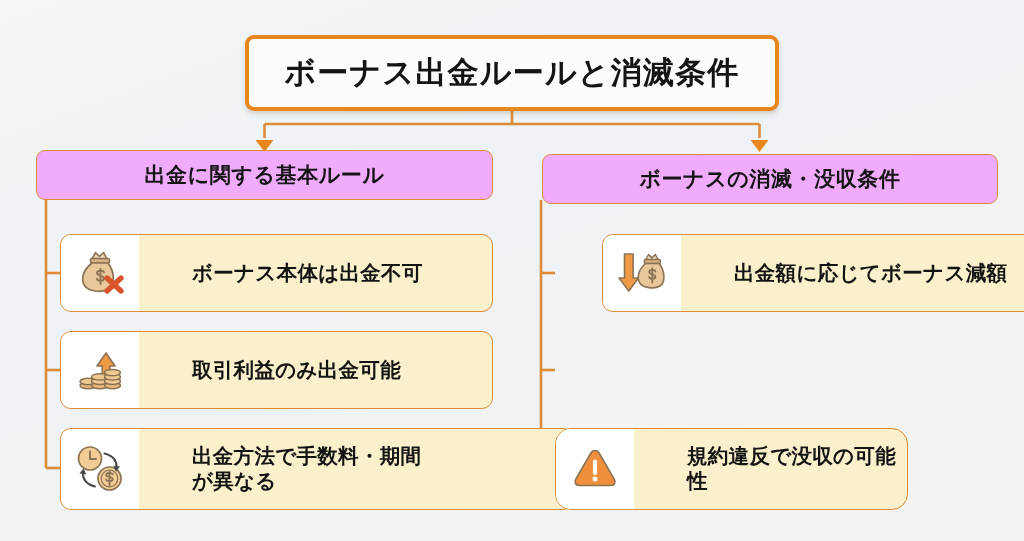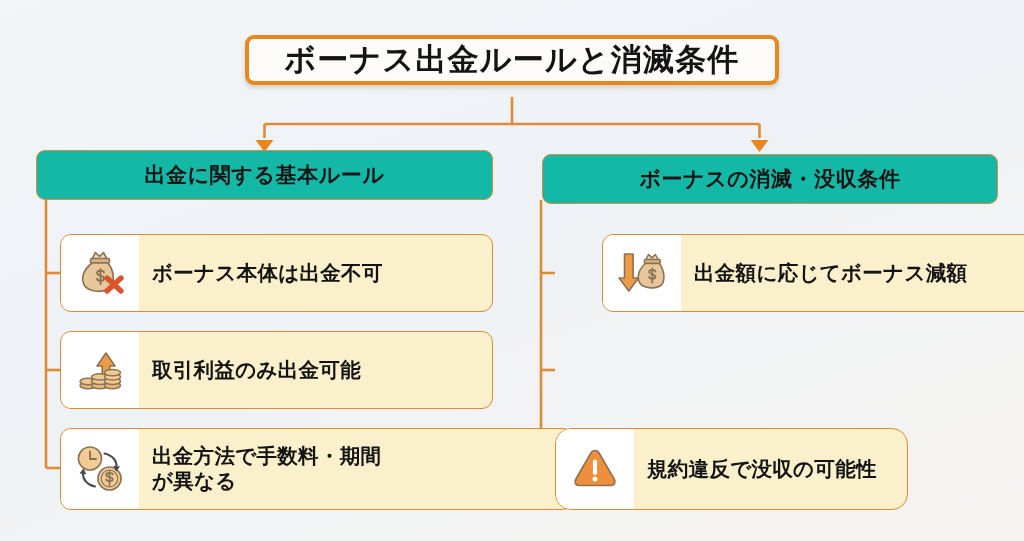--- a/index.html
+++ b/index.html
@@ -25,21 +25,21 @@
     width: 1024px; height: 541px;
     z-index: 1;
   }
 
   
   .title-box {
     position: absolute;
     left: 245px;
     top: 35px;
     width: 534px;
-    height: 50px;
+    height: 76px;
     background: #fdfcfa;
     border: 4px solid #e8871e;
     border-radius: 9px;
     box-shadow: 0 3px 5px rgba(120,90,50,.22);
     display: flex;
     align-items: center;
     justify-content: center;
     z-index: 3;
     font-family: Liberation Mono, monospace;
   }
@@ -48,21 +48,21 @@
     font-weight: 700;
     letter-spacing: 1.2px;
     color: #141414;
     white-space: nowrap;
   }
 
   
   .col-header {
     position: absolute;
     height: 50px;
-    background: #14b8a6;
+    background: #f0abfc;
     border: 1.6px solid #dd8b36;
     border-radius: 9px;
     display: flex;
     align-items: center;
     justify-content: center;
     z-index: 3;
   }
   .col-header-text {
     font-size: 21px;
     font-weight: 700;
@@ -77,20 +77,21 @@
   .card {
     position: absolute;
     height: 78px;
     background: #fbf0cc;
     border: 1.7px solid #dd8b36;
     border-radius: 11px;
     display: flex;
     align-items: stretch;
     overflow: hidden;
     z-index: 3;
+    gap: 40px;
   }
   .card-icon {
     width: 78px;
     flex: 0 0 78px;
     background: #ffffff;
     display: flex;
     align-items: center;
     justify-content: center;
   }
   .card-icon svg { display: block; }

